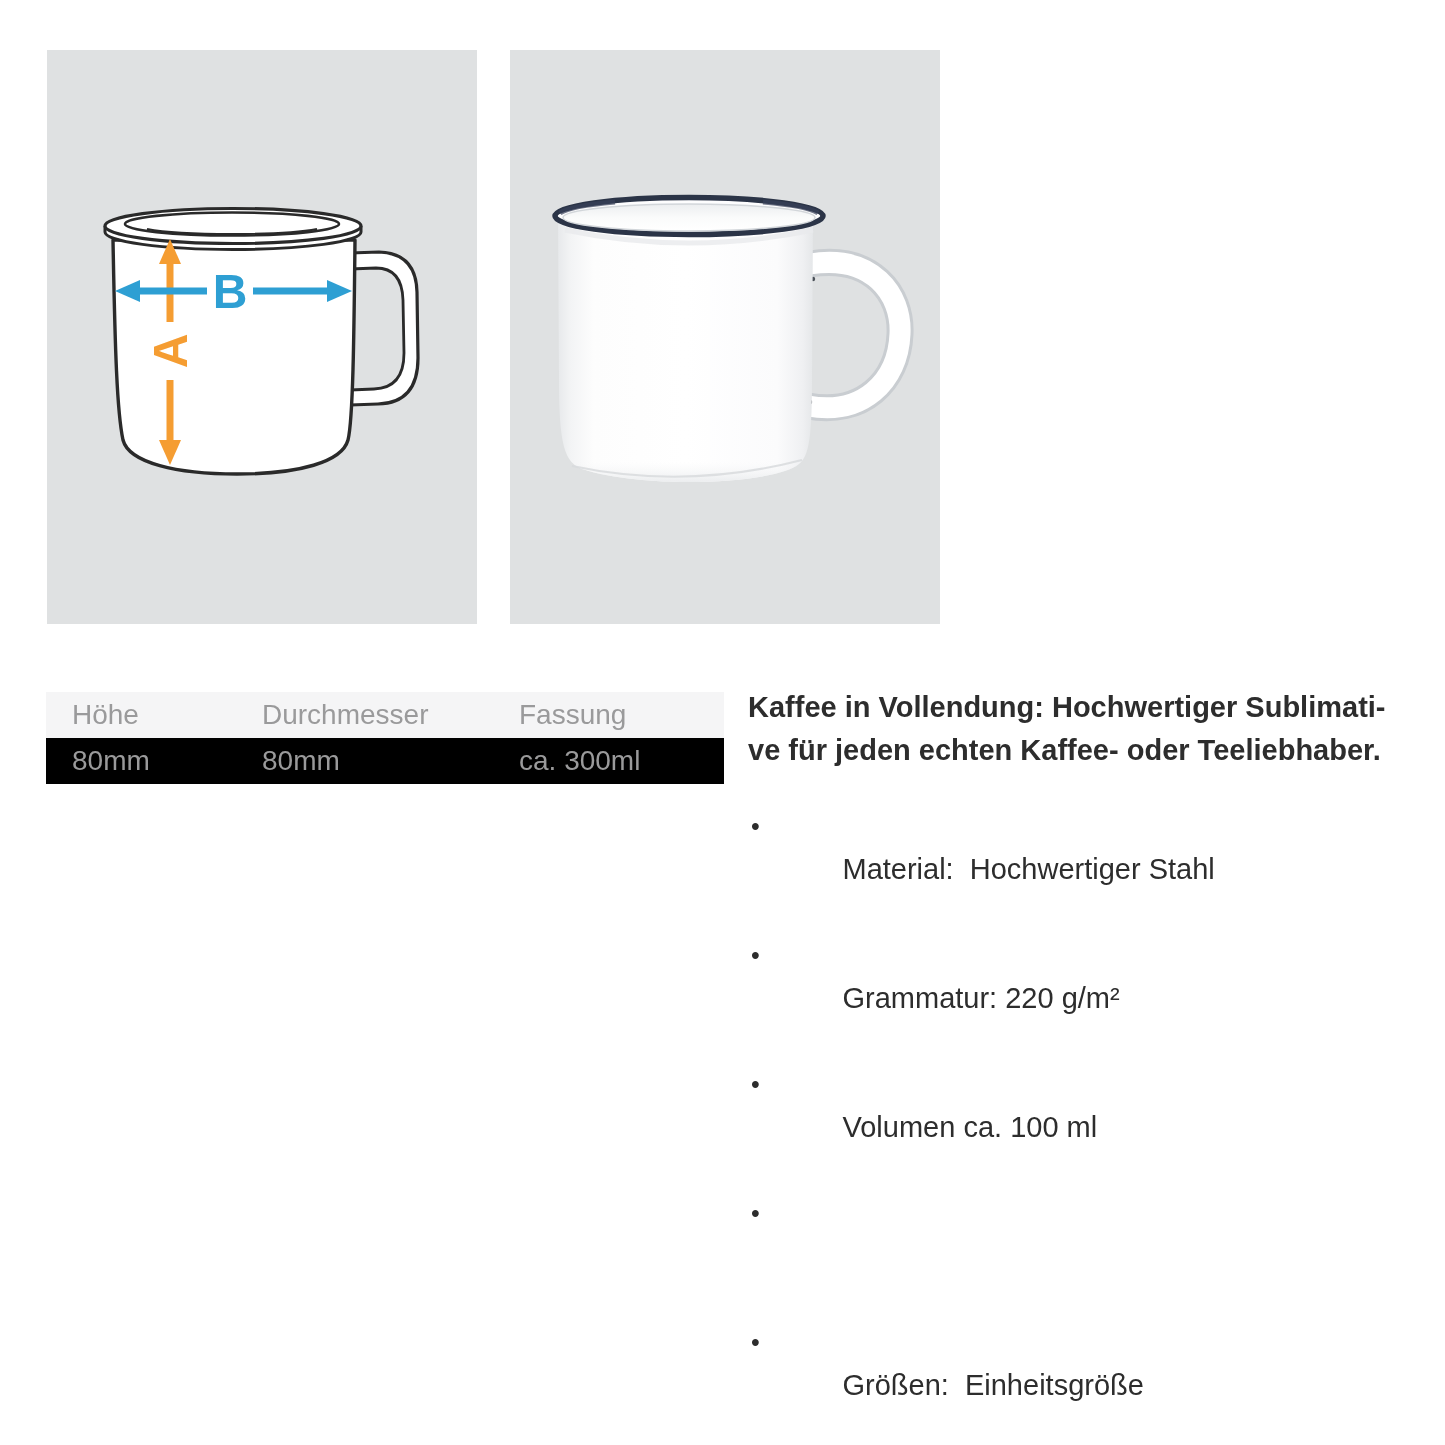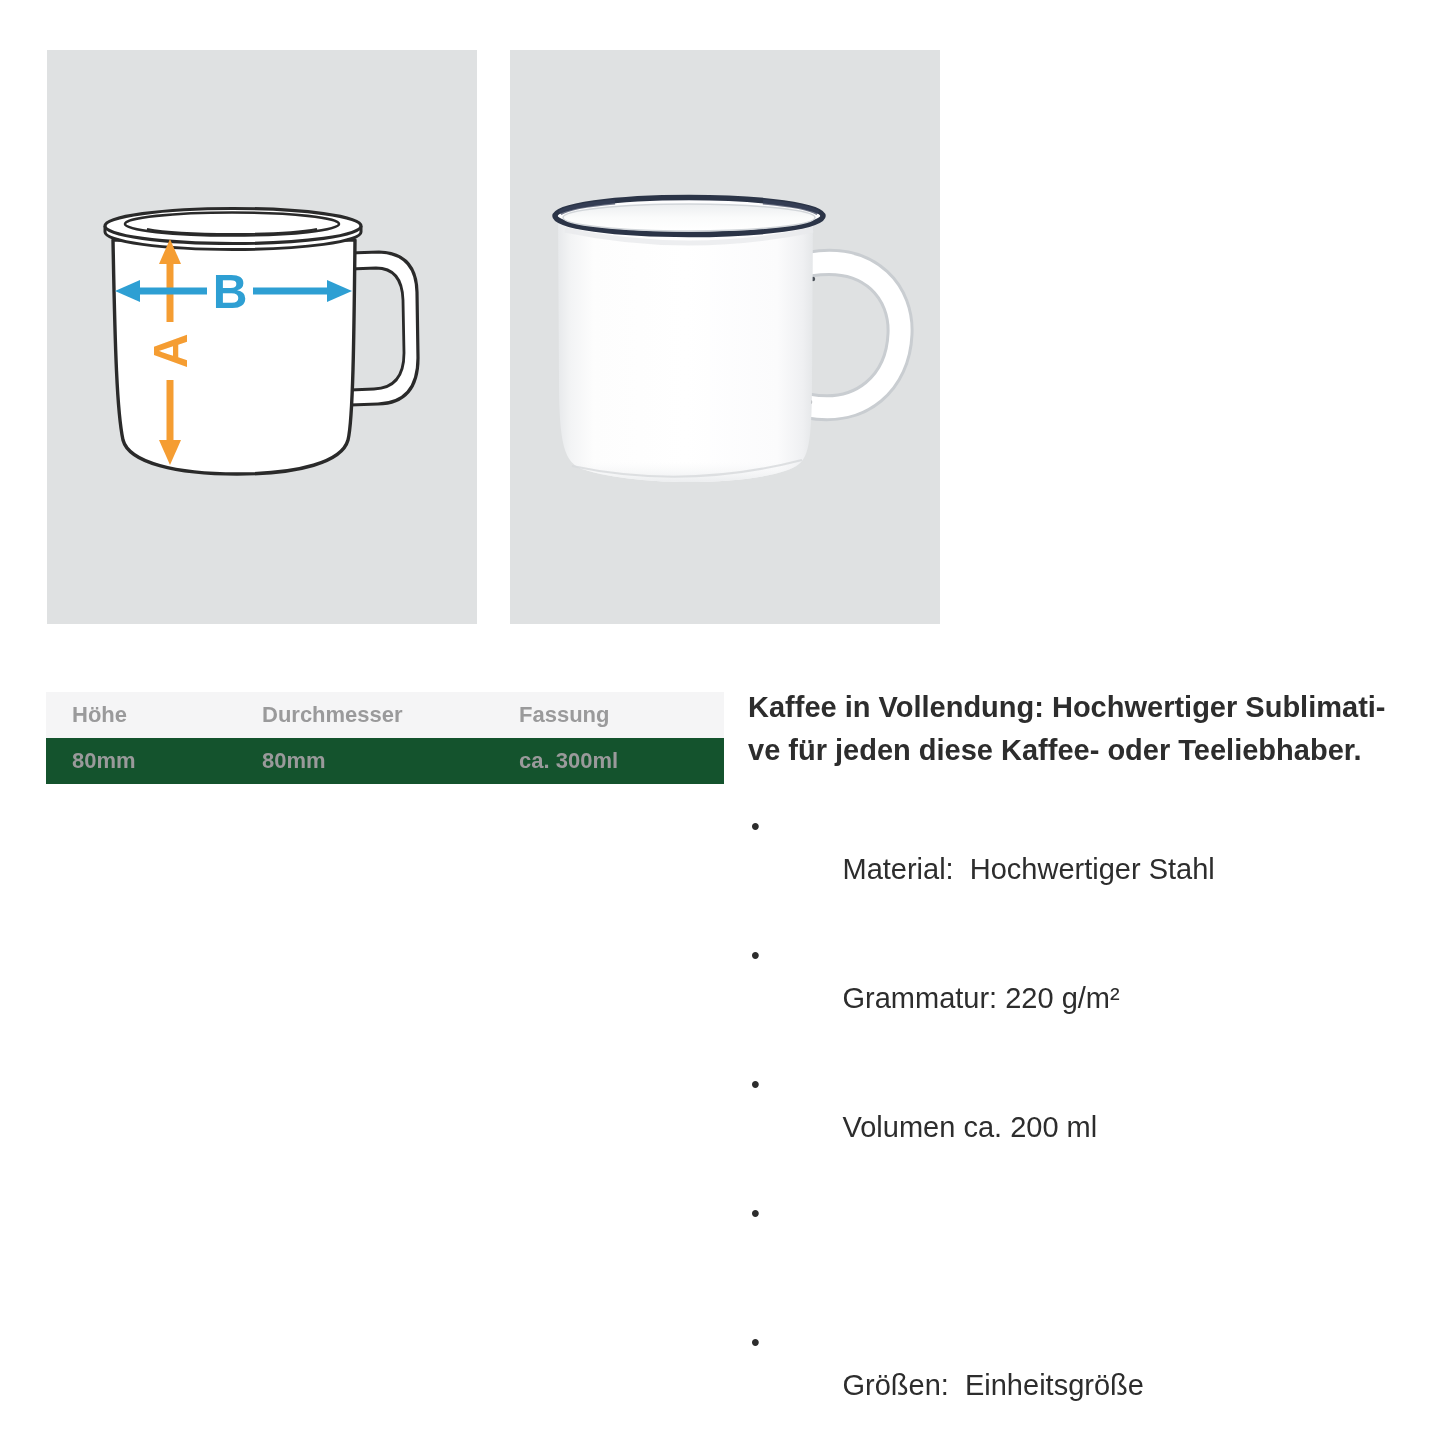--- a/index.html
+++ b/index.html
@@ -26,31 +26,31 @@
   table.dims {
     position: absolute;
     left: 46px;
     top: 692px;
     width: 678px;
     border-collapse: collapse;
     table-layout: fixed;
   }
   table.dims th, table.dims td {
     height: 46px;
-    font-size: 22px;
-    font-weight: 700;
+    font-size: 28px;
+    font-weight: 400;
     color: #9a9a9b;
     text-align: left;
     vertical-align: middle;
     padding: 0 0 0 26px;
     white-space: nowrap;
     overflow: hidden;
   }
   table.dims thead tr { background: #f5f5f6; }
-  table.dims tbody tr { background: #14532d; }
+  table.dims tbody tr { background: #000000; }
   .col1 { width: 190px; } .col2 { width: 257px; } .col3 { width: 231px; }
 
   .description {
     position: absolute;
     left: 748px;
     top: 686px;
     width: 680px;
     color: #2d2d2d;
     font-size: 29px;
     line-height: 43px;
@@ -190,31 +190,31 @@
         <td>80mm</td>
         <td>80mm</td>
         <td>ca. 300ml</td>
       </tr>
     </tbody>
   </table>
 
   <div class="description">
     <div class="para">
       <span class="line">Kaffee in Vollendung: Hochwertiger Sublimati-</span>
-      <span class="line">ve für jeden diese Kaffee- oder Teeliebhaber.</span>
+      <span class="line">ve für jeden echten Kaffee- oder Teeliebhaber.</span>
     </div>
     <ul>
       <li>
         <span class="dot">•</span><span>Material:  Hochwertiger Stahl</span>
       </li>
       <li>
         <span class="dot">•</span><span>Grammatur: 220 g/m²</span>
       </li>
       <li>
-        <span class="dot">•</span><span>Volumen ca. 200 ml</span>
+        <span class="dot">•</span><span>Volumen ca. 100 ml</span>
       </li>
       <li>
         <span class="dot">•</span>
       </li>
       <li>
         <span class="dot">•</span><span>Größen:  Einheitsgröße</span>
       </li>
     </ul>
   </div>
 

